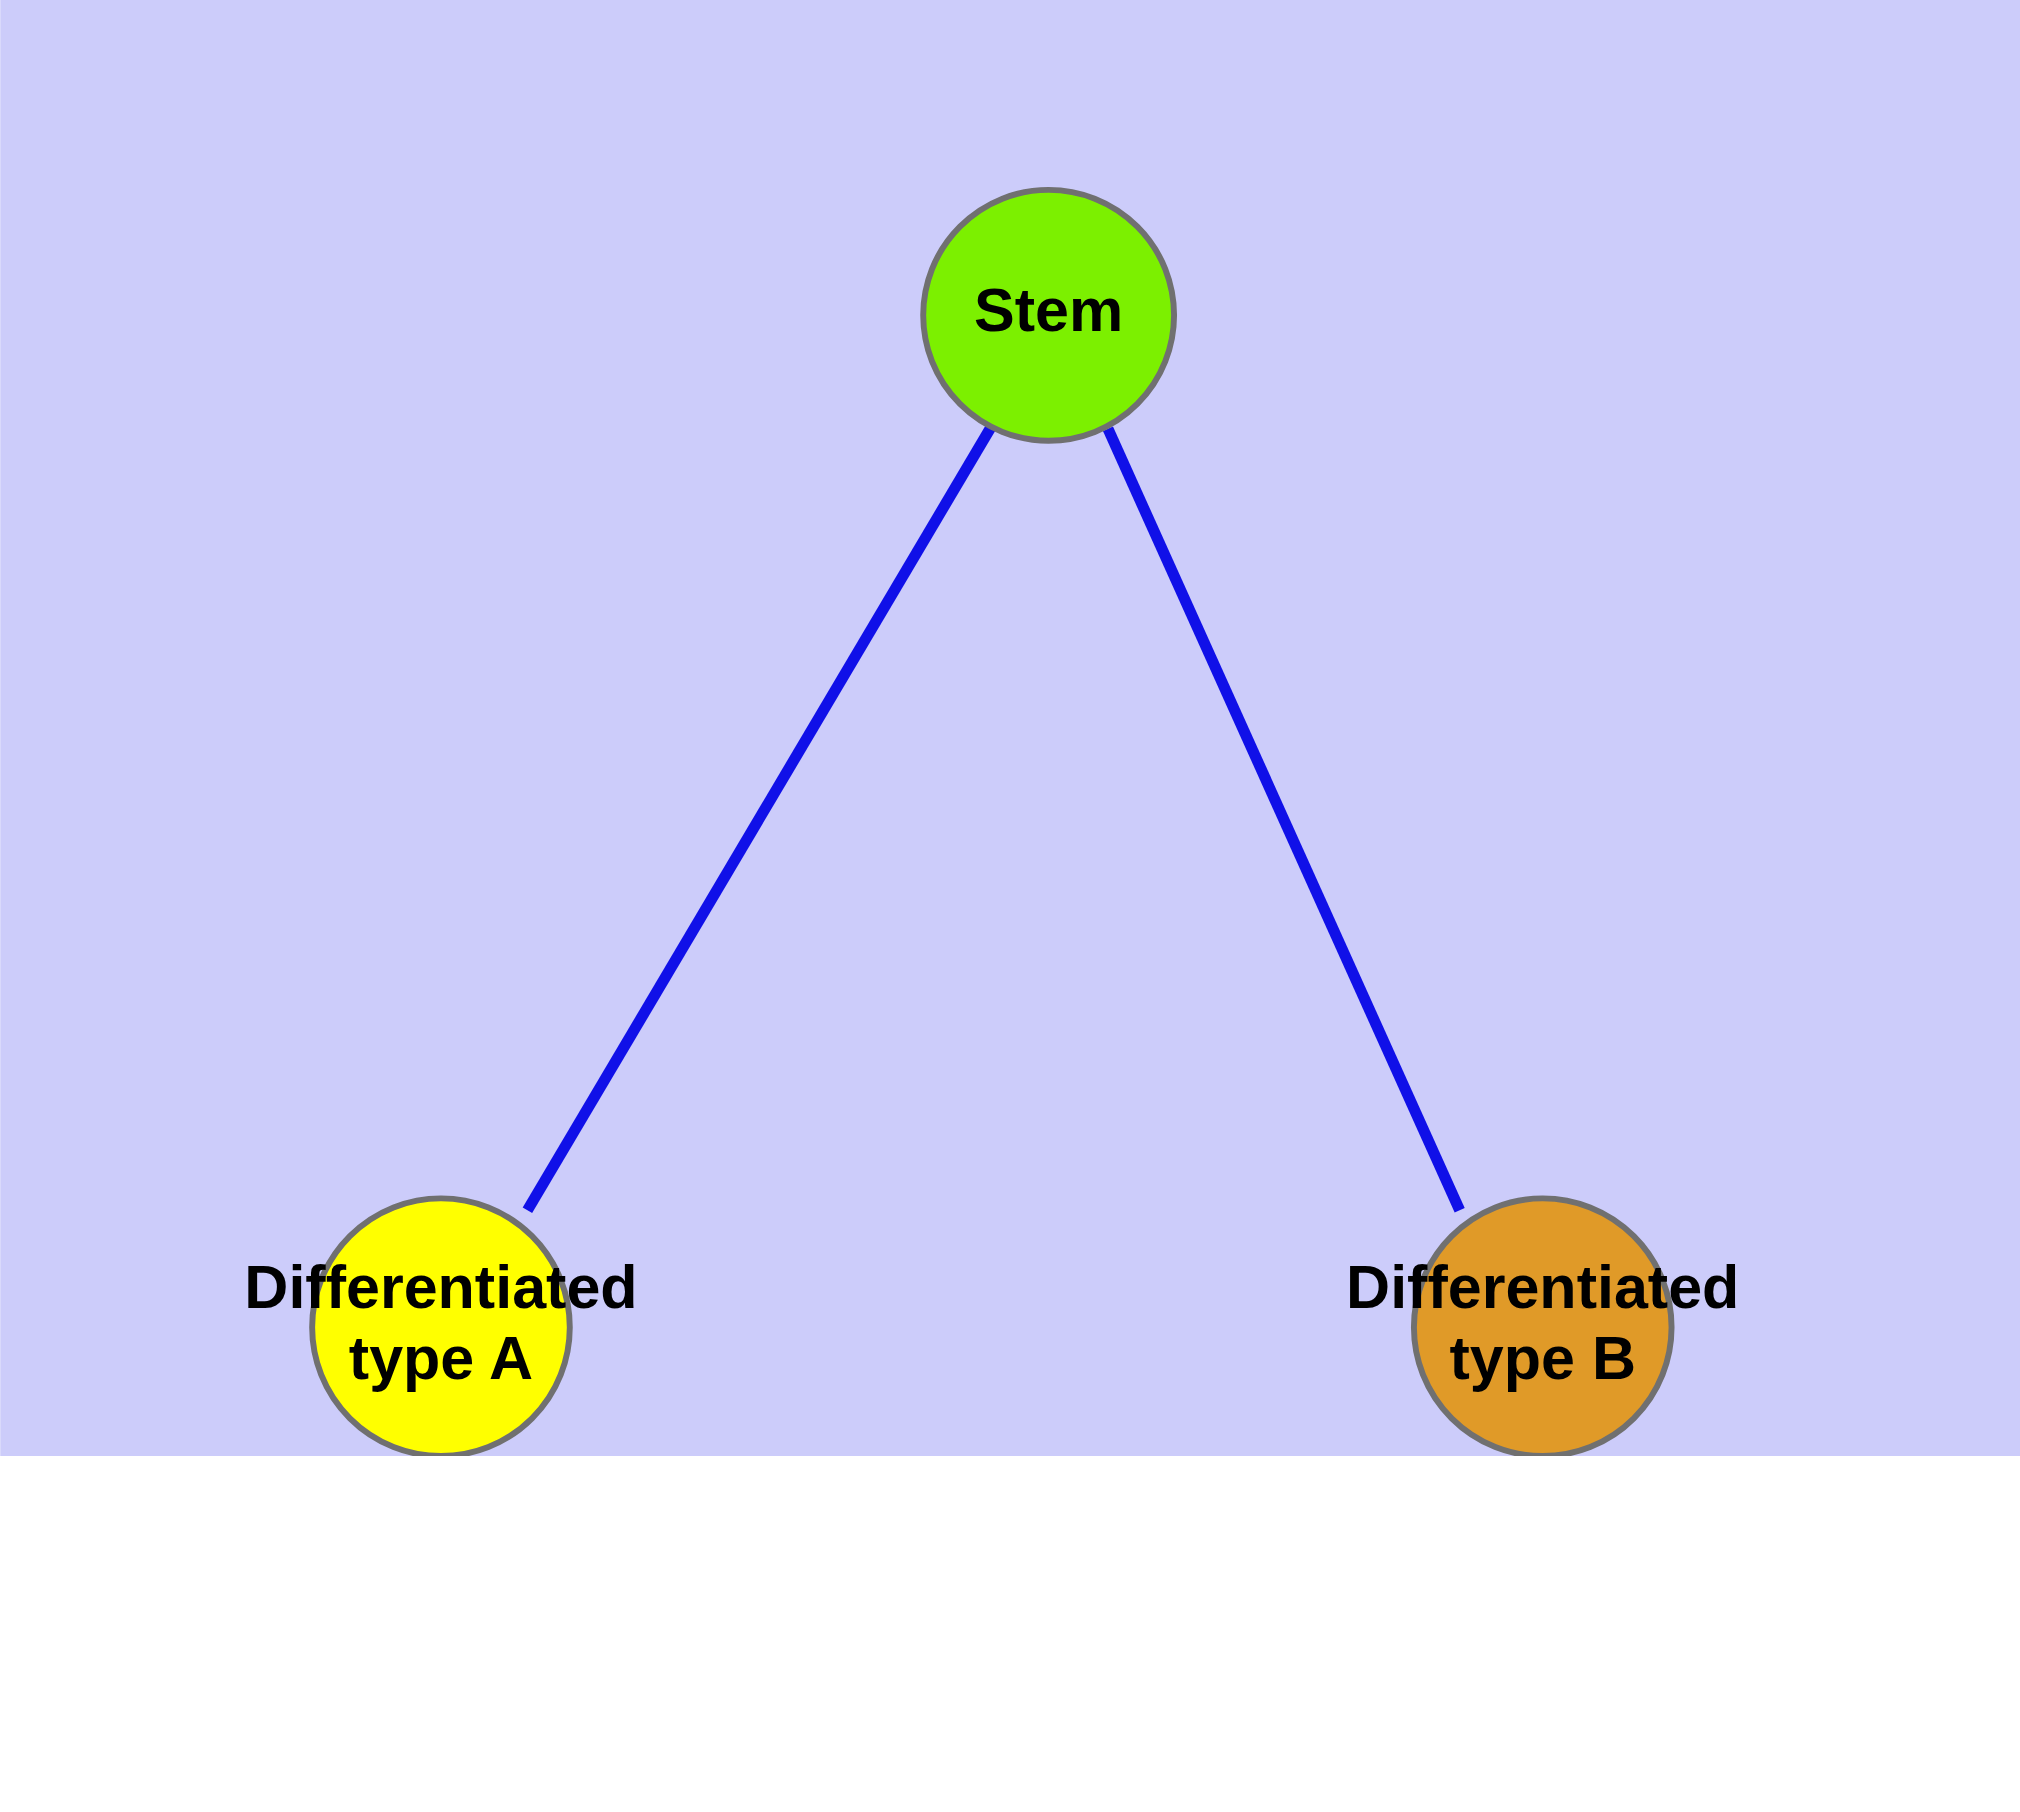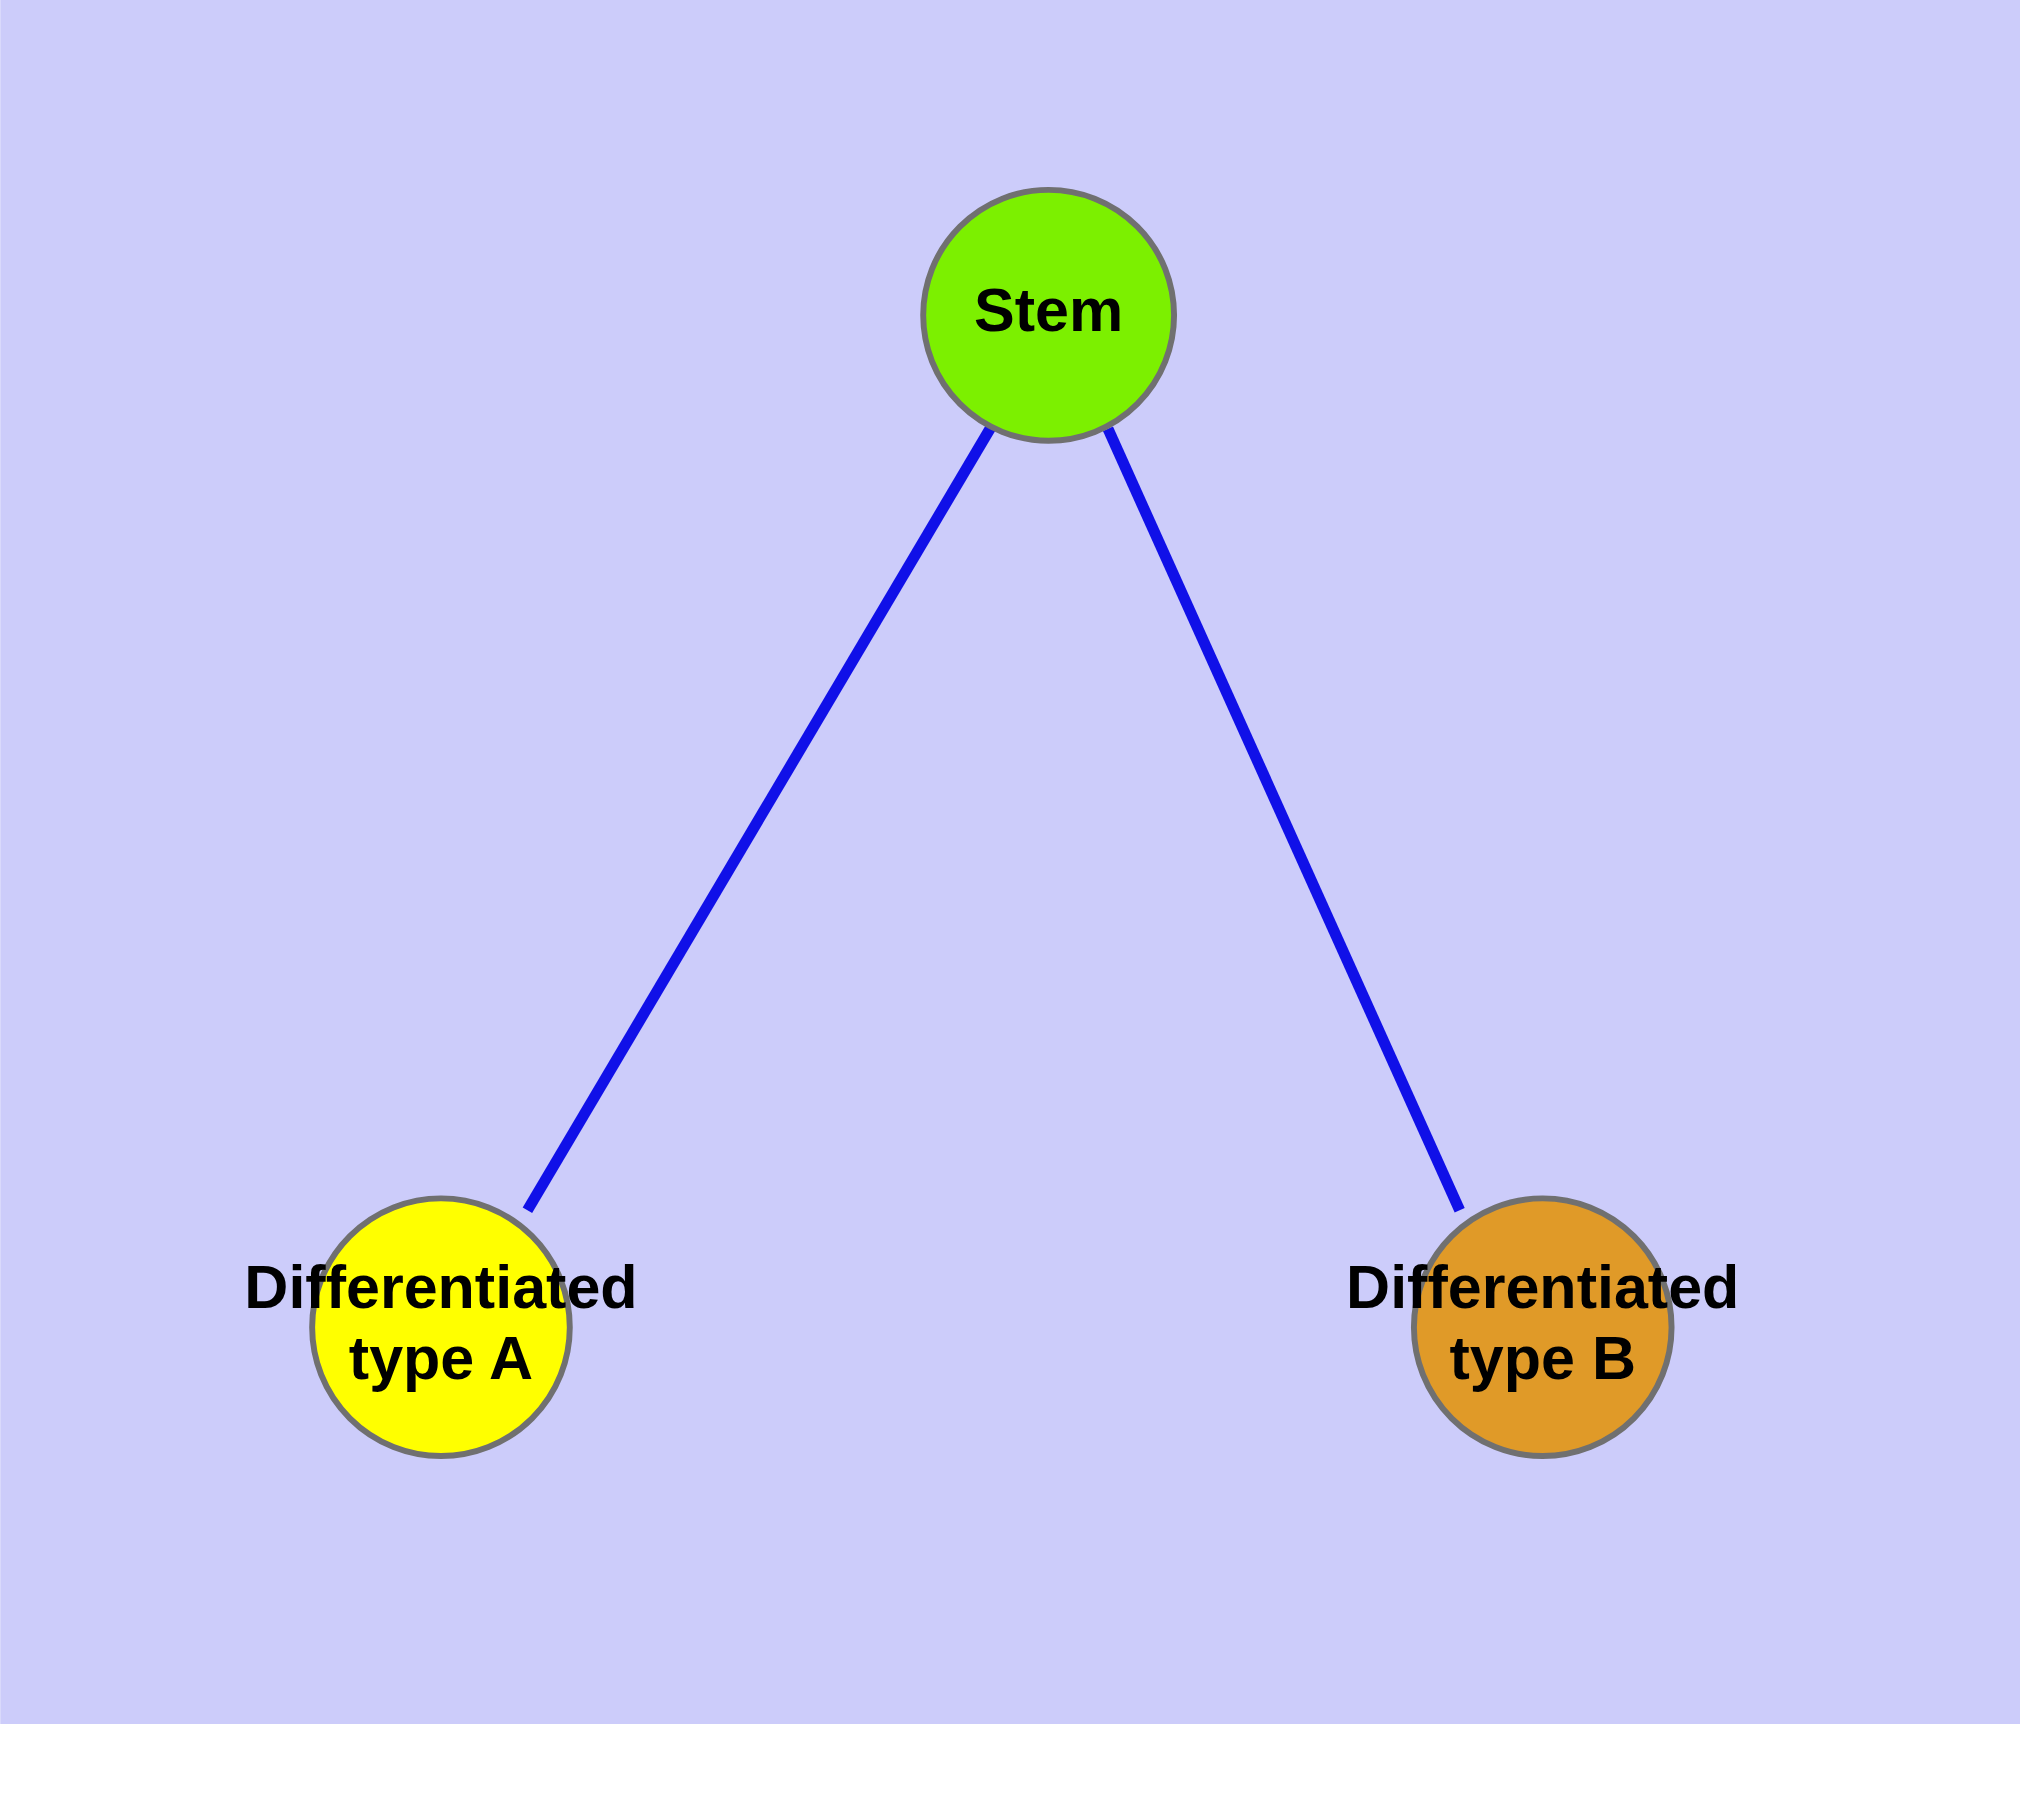--- a/index.html
+++ b/index.html
@@ -27,21 +27,21 @@
     fill: #000000;
     text-anchor: middle;
     dominant-baseline: middle;
     paint-order: normal;
     white-space: pre;
   }
 </style>
 </head>
 <body>
 
-<div id="canvas" style="width: 2021px; height: 1724px;">
+<div id="canvas" style="width: 2021px; height: 1456px;">
   <svg id="graph-svg" viewBox="0 0 2384 2138" xmlns="http://www.w3.org/2000/svg">
 
     <rect id="bg-rect" x="0" y="0" width="2384" height="2138" fill="#ccccfa"></rect>
 
     <g>
       <line id="edge-0" x1="1169" y1="504" x2="622" y2="1428" stroke="#1010e8" stroke-width="13" stroke-linecap="butt"></line>
       <line id="edge-1" x1="1307" y1="506" x2="1722" y2="1428" stroke="#1010e8" stroke-width="13" stroke-linecap="butt"></line>
     </g>
 
     <g>

